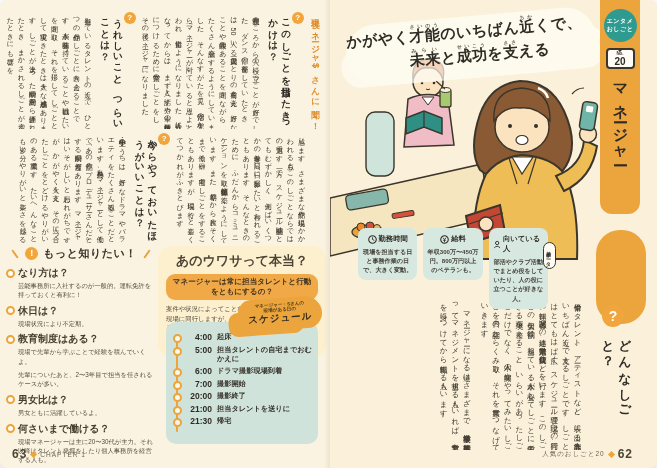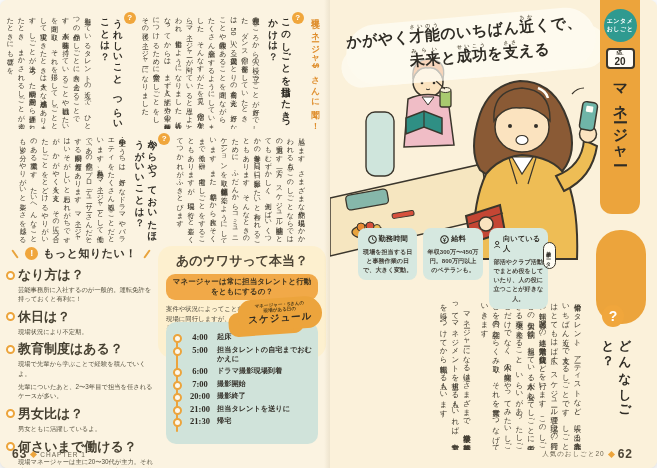--- a/index.html
+++ b/index.html
@@ -19,32 +19,32 @@
   .q-ic{writing-mode:horizontal-tb;display:block;width:12px;height:12px;border-radius:50%;background:#f0a63c;color:#fff;font-size:8px;font-weight:800;text-align:center;line-height:12px;margin:0 auto 2px auto;}
   .qa-a{font-size:7px;line-height:1.58;letter-spacing:.2px;margin:0 5px 0 4px;}
   .rumor{position:absolute;top:246px;left:158px;width:168px;background:#fdf0cf;border-radius:14px;padding:6px 8px;box-sizing:border-box;}
   .rumor-h{font-size:13px;font-weight:800;color:#4c4435;text-align:center;}
   .rumor-q{margin:4px 0 4px 0;background:#f1a948;border-radius:9px;color:#40351f;font-size:7.6px;font-weight:800;text-align:center;padding:3px 4px;}
   .rumor-a{font-size:6.4px;line-height:1.5;color:#4c473a;}
   .sched{position:absolute;top:322px;left:166px;width:152px;height:122px;background:#d0e3da;border-radius:10px;box-sizing:border-box;padding:10px 6px 6px 22px;}
   .sched-line{position:absolute;left:10px;top:14px;bottom:12px;width:2px;background:#eca43c;border-radius:2px;}
   .sch-row{position:relative;display:flex;gap:5px;margin-bottom:2.5px;align-items:flex-start;}
   .sch-row::before{content:"";position:absolute;left:-15px;top:2px;width:5px;height:5px;border:2px solid #eca43c;border-radius:50%;background:#fdf8ec;}
-  .sch-time{flex:0 0 24px;font-size:8.5px;font-weight:800;color:#2f2c25;text-align:center;font-family:Liberation Serif, serif;}
+  .sch-time{flex:0 0 24px;font-size:8.5px;font-weight:800;color:#2f2c25;text-align:right;}
   .sch-label{font-size:7.2px;font-weight:700;color:#35322b;line-height:1.35;}
   .sched-cloud{position:absolute;top:-24px;right:-4px;background:#eca43c;border-radius:16px 20px 18px 16px;padding:4px 10px 5px 10px;text-align:center;transform:rotate(-4deg);box-shadow:-14px 8px 0 -4px #eca43c;}
   .sc1{font-size:4.6px;font-weight:700;color:#4d3b18;}
   .sc3{font-size:9.5px;font-weight:800;color:#332d20;letter-spacing:1px;}
   .more{position:absolute;top:246px;left:6px;width:150px;}
   .more-head{display:flex;align-items:center;justify-content:center;gap:5px;margin-bottom:5px;}
   .slash{width:10px;height:2px;background:#e8a33c;border-radius:2px;}
   .sl-l{transform:rotate(55deg);} .sl-r{transform:rotate(-55deg);}
   .bang{width:13px;height:13px;border-radius:50%;background:#f0a63c;color:#fff;font-size:9px;font-weight:800;text-align:center;line-height:13px;}
   .more-title{font-size:11px;font-weight:800;color:#3a352b;letter-spacing:.5px;}
-  .more-q{font-size:13px;font-weight:800;color:#453f30;display:flex;align-items:center;gap:3px;}
+  .more-q{font-size:10px;font-weight:800;color:#453f30;display:flex;align-items:center;gap:3px;}
   .bullet{flex:0 0 auto;width:5px;height:5px;border:2px solid #eca43c;border-radius:50%;background:#fffdf4;}
   .more-a{font-size:6.3px;line-height:1.45;color:#55503f;margin:1px 0 4.5px 12px;}
   .pfoot{position:absolute;bottom:7px;font-size:6.5px;color:#6b6452;letter-spacing:1px;display:flex;align-items:center;gap:4px;}
   .pf-l{left:12px;} .pf-r{right:24px;}
   .spark{display:inline-block;width:5px;height:5px;background:#eca43c;transform:rotate(45deg);}
   .pf-num{font-weight:800;color:#4c4435;font-size:12px;}
 
   
   .tab{position:absolute;left:270px;top:0;width:40px;height:214px;background:#eca43c;border-radius:0 0 12px 12px;display:flex;flex-direction:column;align-items:center;padding-top:9px;box-sizing:border-box;z-index:5;}
   .badge{width:33px;height:33px;border-radius:50%;background:#2f9a90;color:#fff;display:flex;flex-direction:column;align-items:center;justify-content:center;font-size:6px;font-weight:800;line-height:1.2;letter-spacing:.5px;}

